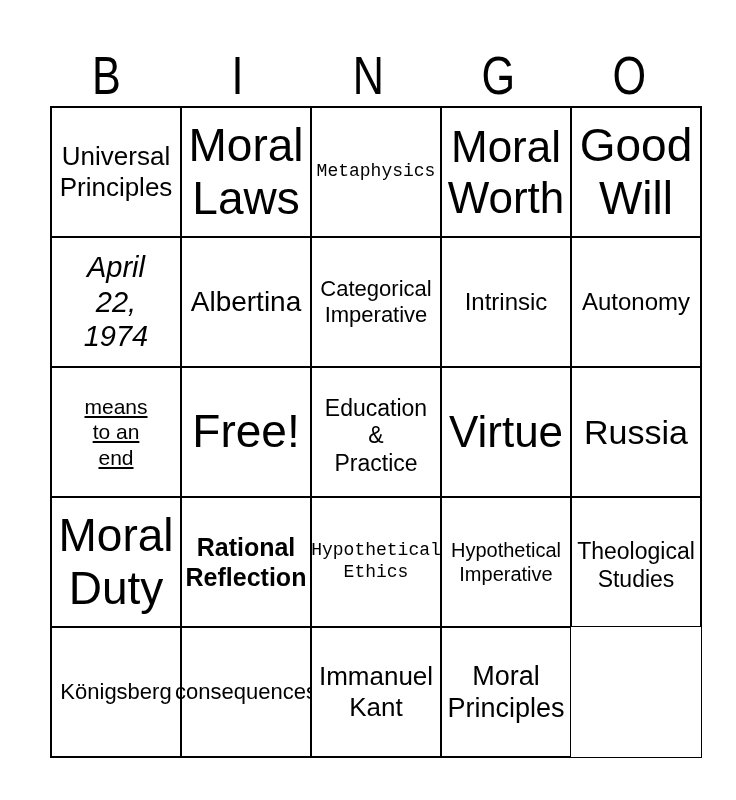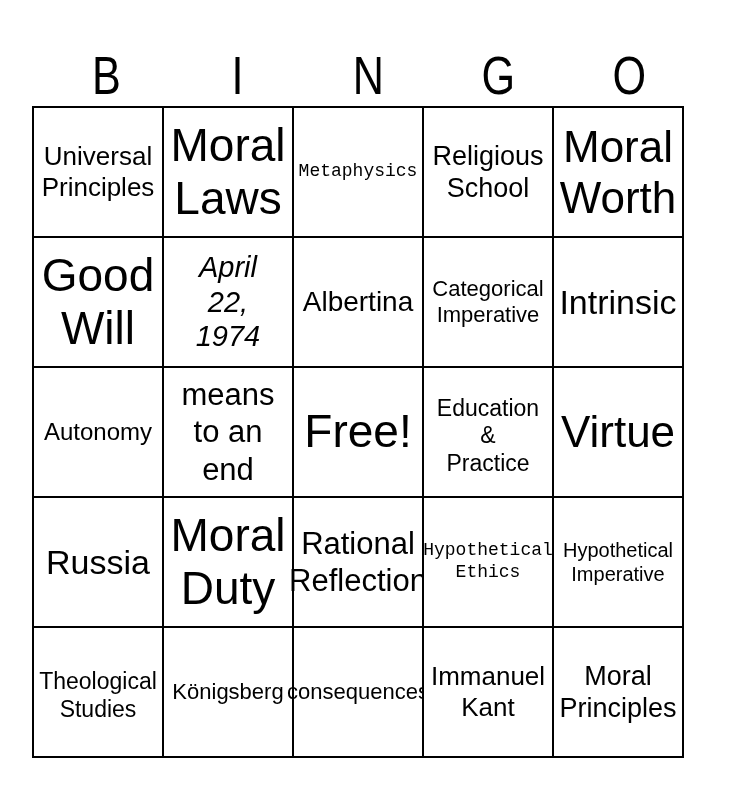--- a/index.html
+++ b/index.html
@@ -36,21 +36,21 @@
     text-align: center;
     font-size: 54px;
     line-height: 1;
     padding-bottom: 4px;
     transform: scaleX(0.80);
     transform-origin: center bottom;
   }
   
   .grid {
     position: absolute;
-    left: 32px;
+    left: 50px;
     top: 106px;
     display: grid;
     grid-template-columns: repeat(5, 130px);
     grid-auto-rows: 130px;
     border: 1px solid #000000;
     background: #ffffff;
   }
   .cell {
     box-sizing: border-box;
     border: 1px solid #000000;
@@ -66,27 +66,27 @@
     white-space: pre-line;
     line-height: 1.2;
   }
   
   .fs17 { font-size: 22px; }
   .fs18 { font-size: 18px; font-family: Liberation Mono, monospace; }
   .fs20 { font-size: 20px; }
   .fs22 { font-size: 22px; }
   .fs23 { font-size: 23px; margin-top: 8px; }
   .fs24 { font-size: 24px; }
-  .fs25 { font-size: 31px; }
+  .fs25 { font-size: 25px; font-weight: bold; }
   .fs26 { font-size: 26px; }
   .fs27 { font-size: 27px; }
   .fs28 { font-size: 28px; }
   .fs29 { font-size: 29px; font-style: italic; }
-  .fs30 { font-size: 31px; }
-  .fs31 { font-size: 34px; }
+  .fs30 { font-size: 21px; text-decoration: underline; }
+  .fs31 { font-size: 24px; }
   .fs34 { font-size: 34px; }
   .fs44 { font-size: 44px; line-height: 1.16; }
   .fs46 { font-size: 46px; line-height: 1.16; }
 </style>
 </head>
 <body>
 
 <div class="card">
 
   <div class="title">
@@ -104,24 +104,20 @@
 Principles</span>
       </div>
     <div class="cell">
         <span class="cell-text fs46">Moral
 Laws</span>
       </div>
     <div class="cell">
         <span class="cell-text fs18">Metaphysics</span>
       </div>
     <div class="cell">
-        <span class="cell-text fs27">Religious
-School</span>
-      </div>
-    <div class="cell">
         <span class="cell-text fs44">Moral
 Worth</span>
       </div>
 
     <div class="cell">
         <span class="cell-text fs46">Good
 Will</span>
       </div>
     <div class="cell">
         <span class="cell-text fs29">April

